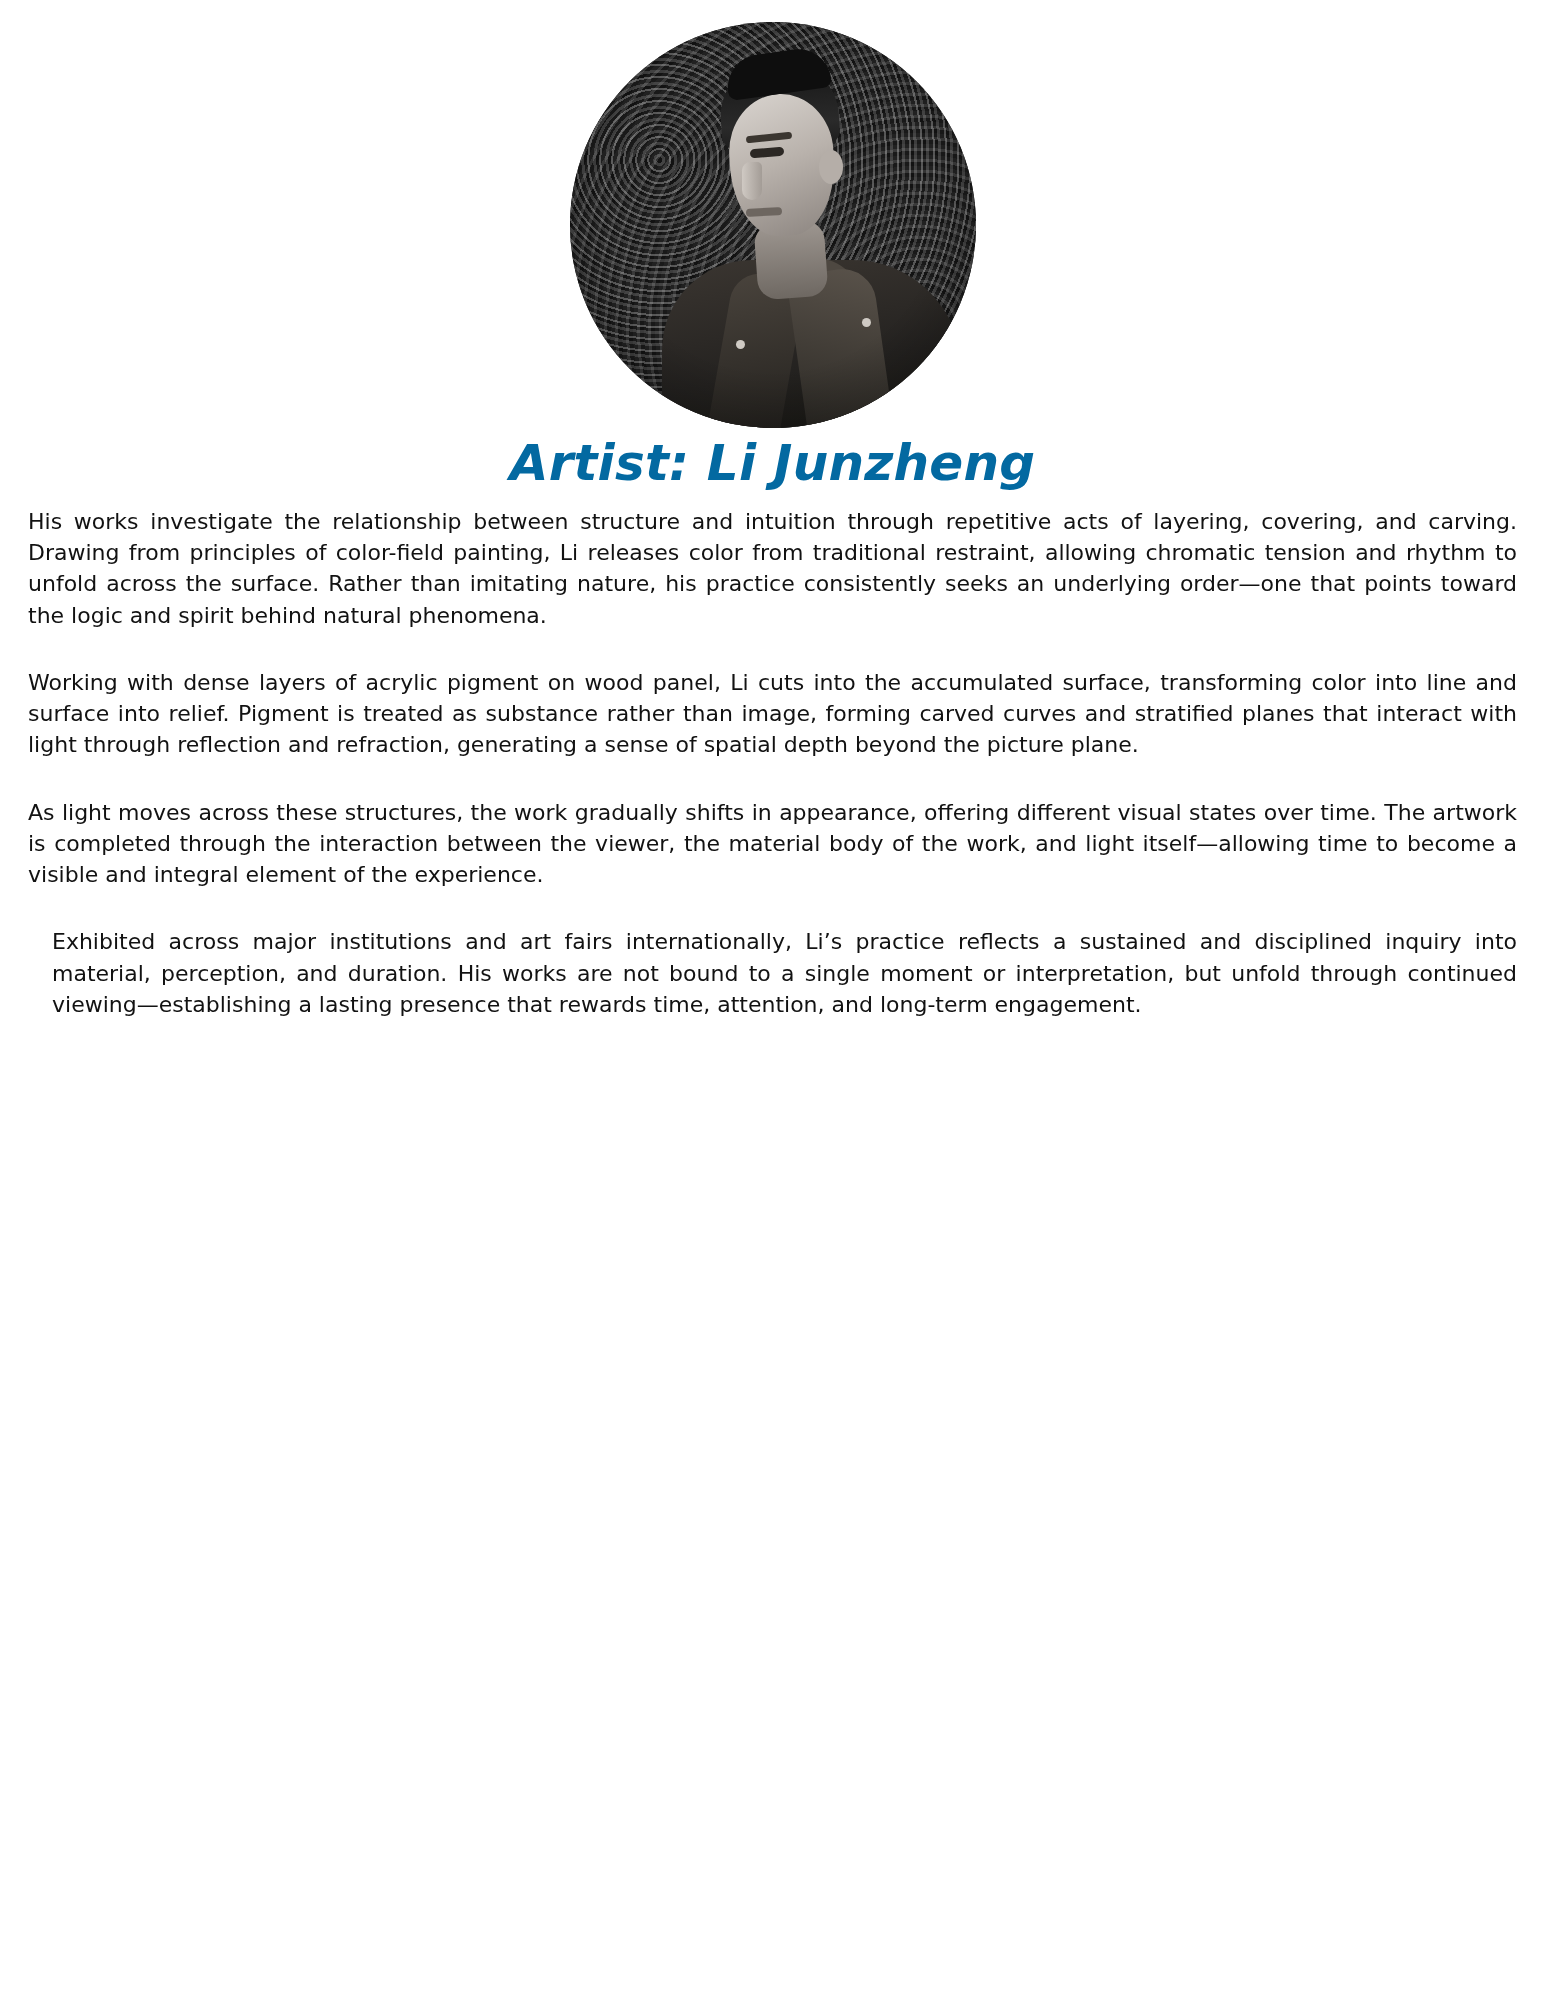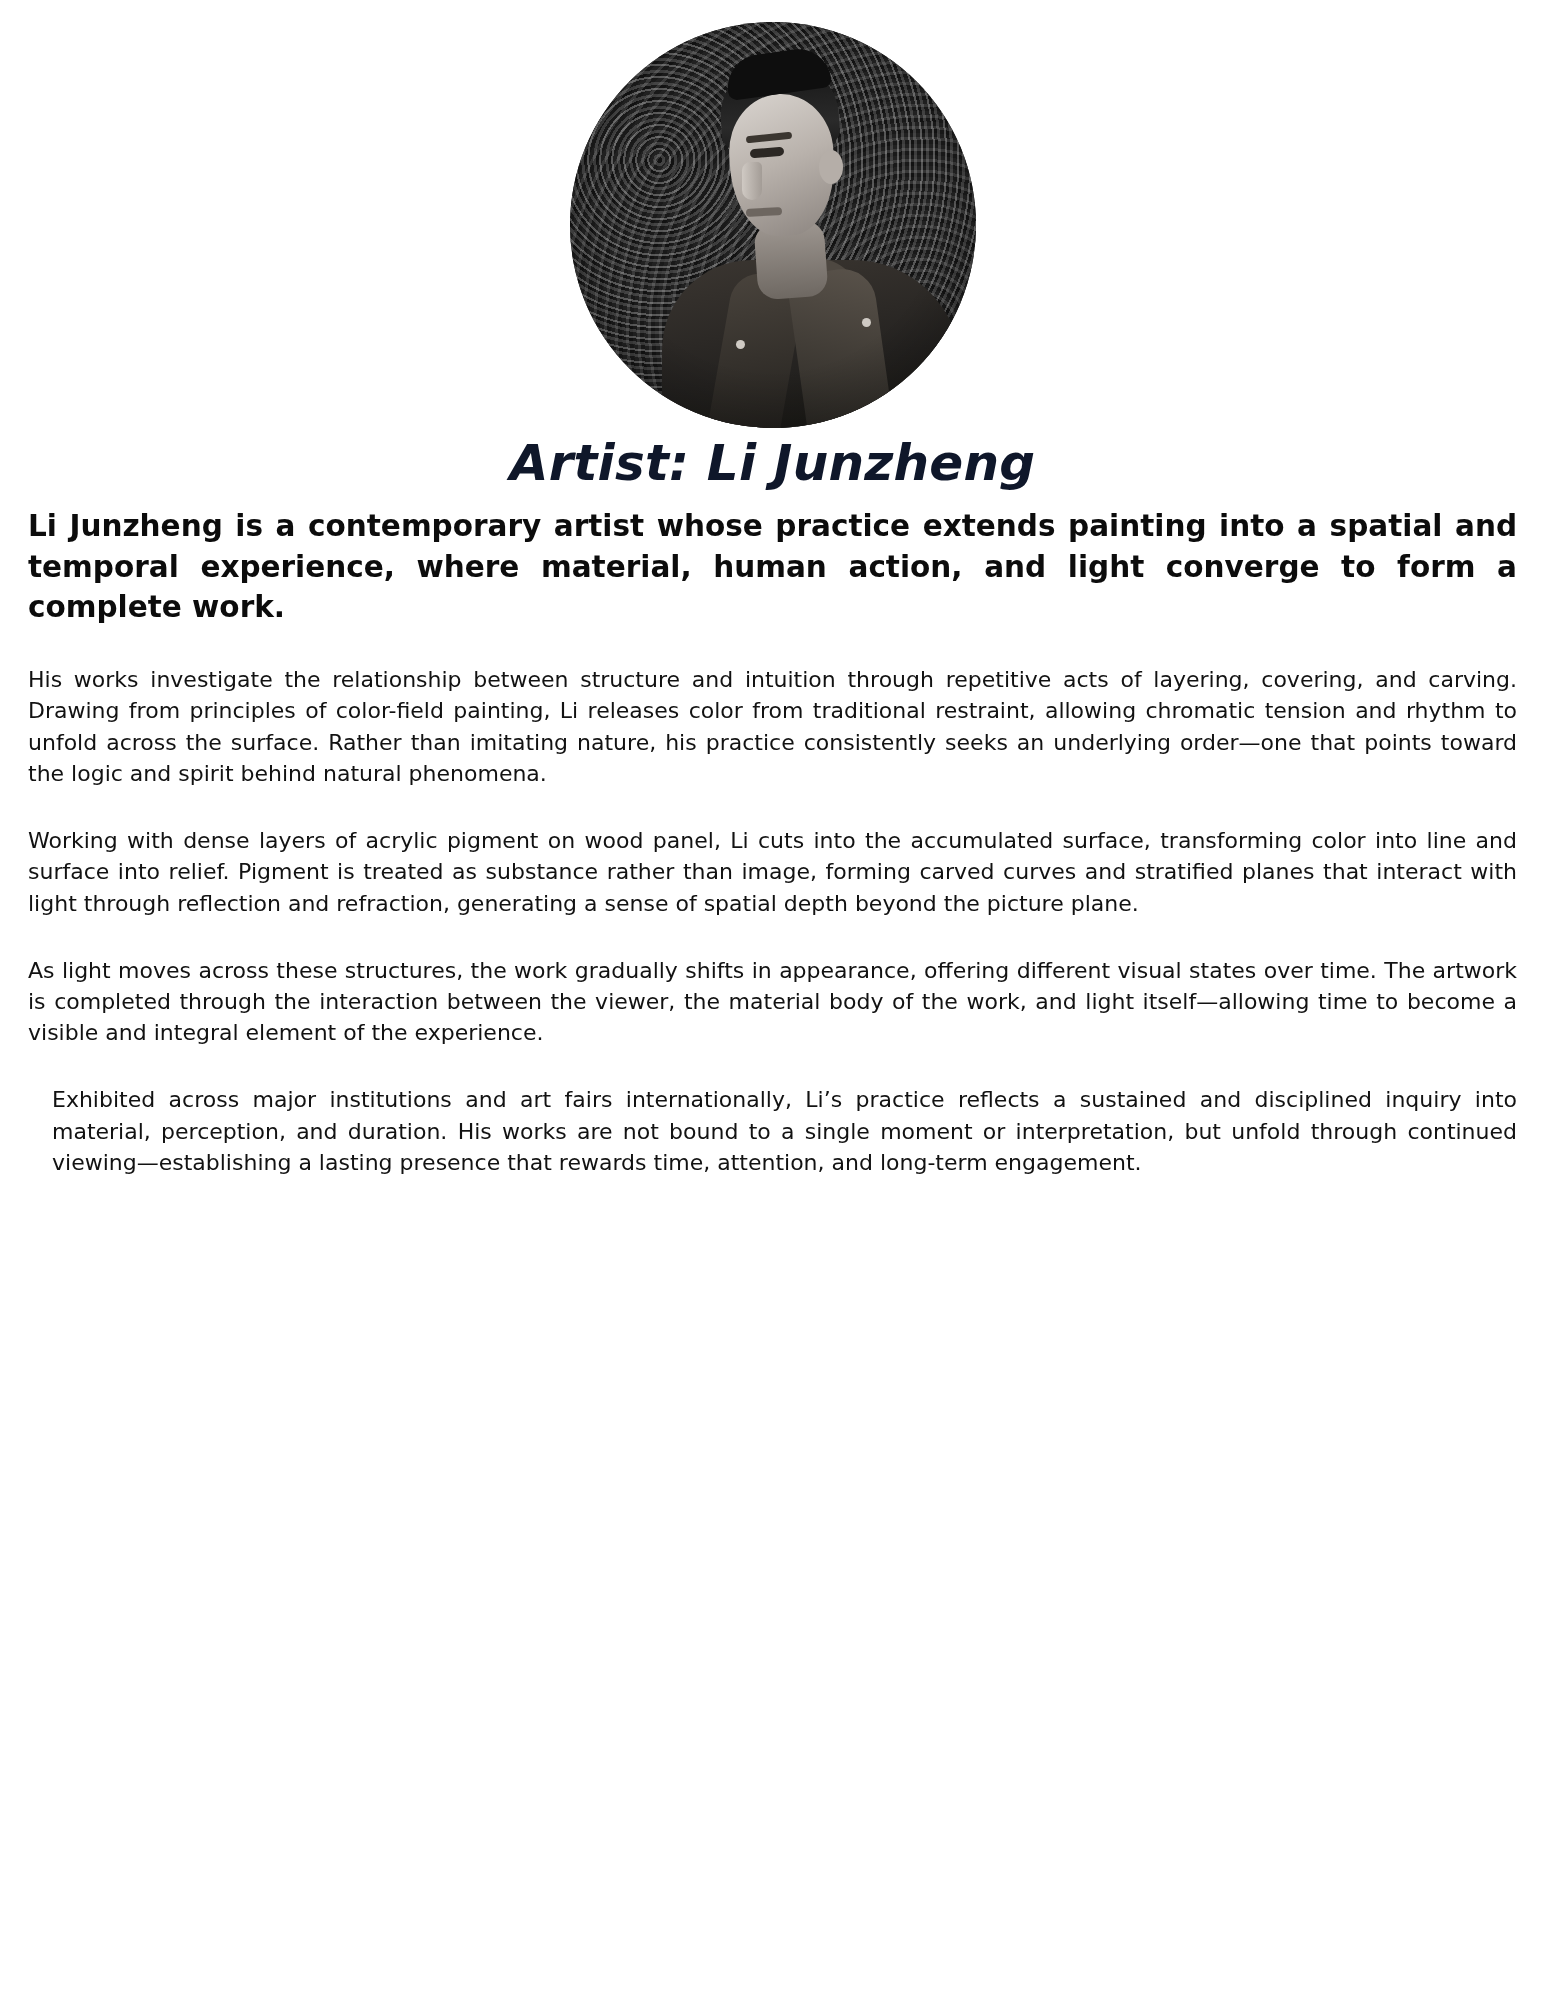--- a/index.html
+++ b/index.html
@@ -178,21 +178,21 @@
   }
 
   h1.title {
     font-family: "DejaVu Sans", sans-serif;
     font-style: italic;
     font-weight: bold;
     font-size: 50px;
     text-align: center;
     margin: 4px 0 14px 0;
     letter-spacing: 0.2px;
-    color: #0f172a;
+    color: #0369a1;
   }
   p.lead {
     font-weight: bold;
     font-size: 29.5px;
     line-height: 1.38;
     text-align: justify;
     text-justify: inter-word;
     margin: 0 0 36px 0;
     color: #0c0c0c;
   }
@@ -231,20 +231,19 @@
         <div class="fig-lip"></div>
         <div class="fig-btn1"></div>
         <div class="fig-btn2"></div>
       </div>
       <div class="vignette"></div>
     </div>
   </div>
 
   <h1 class="title">Artist:  Li Junzheng</h1>
 
-  <p class="lead">Li Junzheng is a contemporary artist whose practice extends painting into a spatial and temporal experience, where material, human action, and light converge to form a complete work.</p>
 
   <p class="body">His works investigate the relationship between structure and intuition through repetitive acts of layering, covering, and carving. Drawing from principles of color-field painting, Li releases color from traditional restraint, allowing chromatic tension and rhythm to unfold across the surface. Rather than imitating nature, his practice consistently seeks an underlying order—one that points toward the logic and spirit behind natural phenomena.</p>
   <p class="body">Working with dense layers of acrylic pigment on wood panel, Li cuts into the accumulated surface, transforming color into line and surface into relief. Pigment is treated as substance rather than image, forming carved curves and stratified planes that interact with light through reflection and refraction, generating a sense of spatial depth beyond the picture plane.</p>
   <p class="body">As light moves across these structures, the work gradually shifts in appearance, offering different visual states over time. The artwork is completed through the interaction between the viewer, the material body of the work, and light itself—allowing time to become a visible and integral element of the experience.</p>
   <p class="body">Exhibited across major institutions and art fairs internationally, Li’s practice reflects a sustained and disciplined inquiry into material, perception, and duration. His works are not bound to a single moment or interpretation, but unfold through continued viewing—establishing a lasting presence that rewards time, attention, and long-term engagement.</p>
 
 </div>
 
 </body></html>

